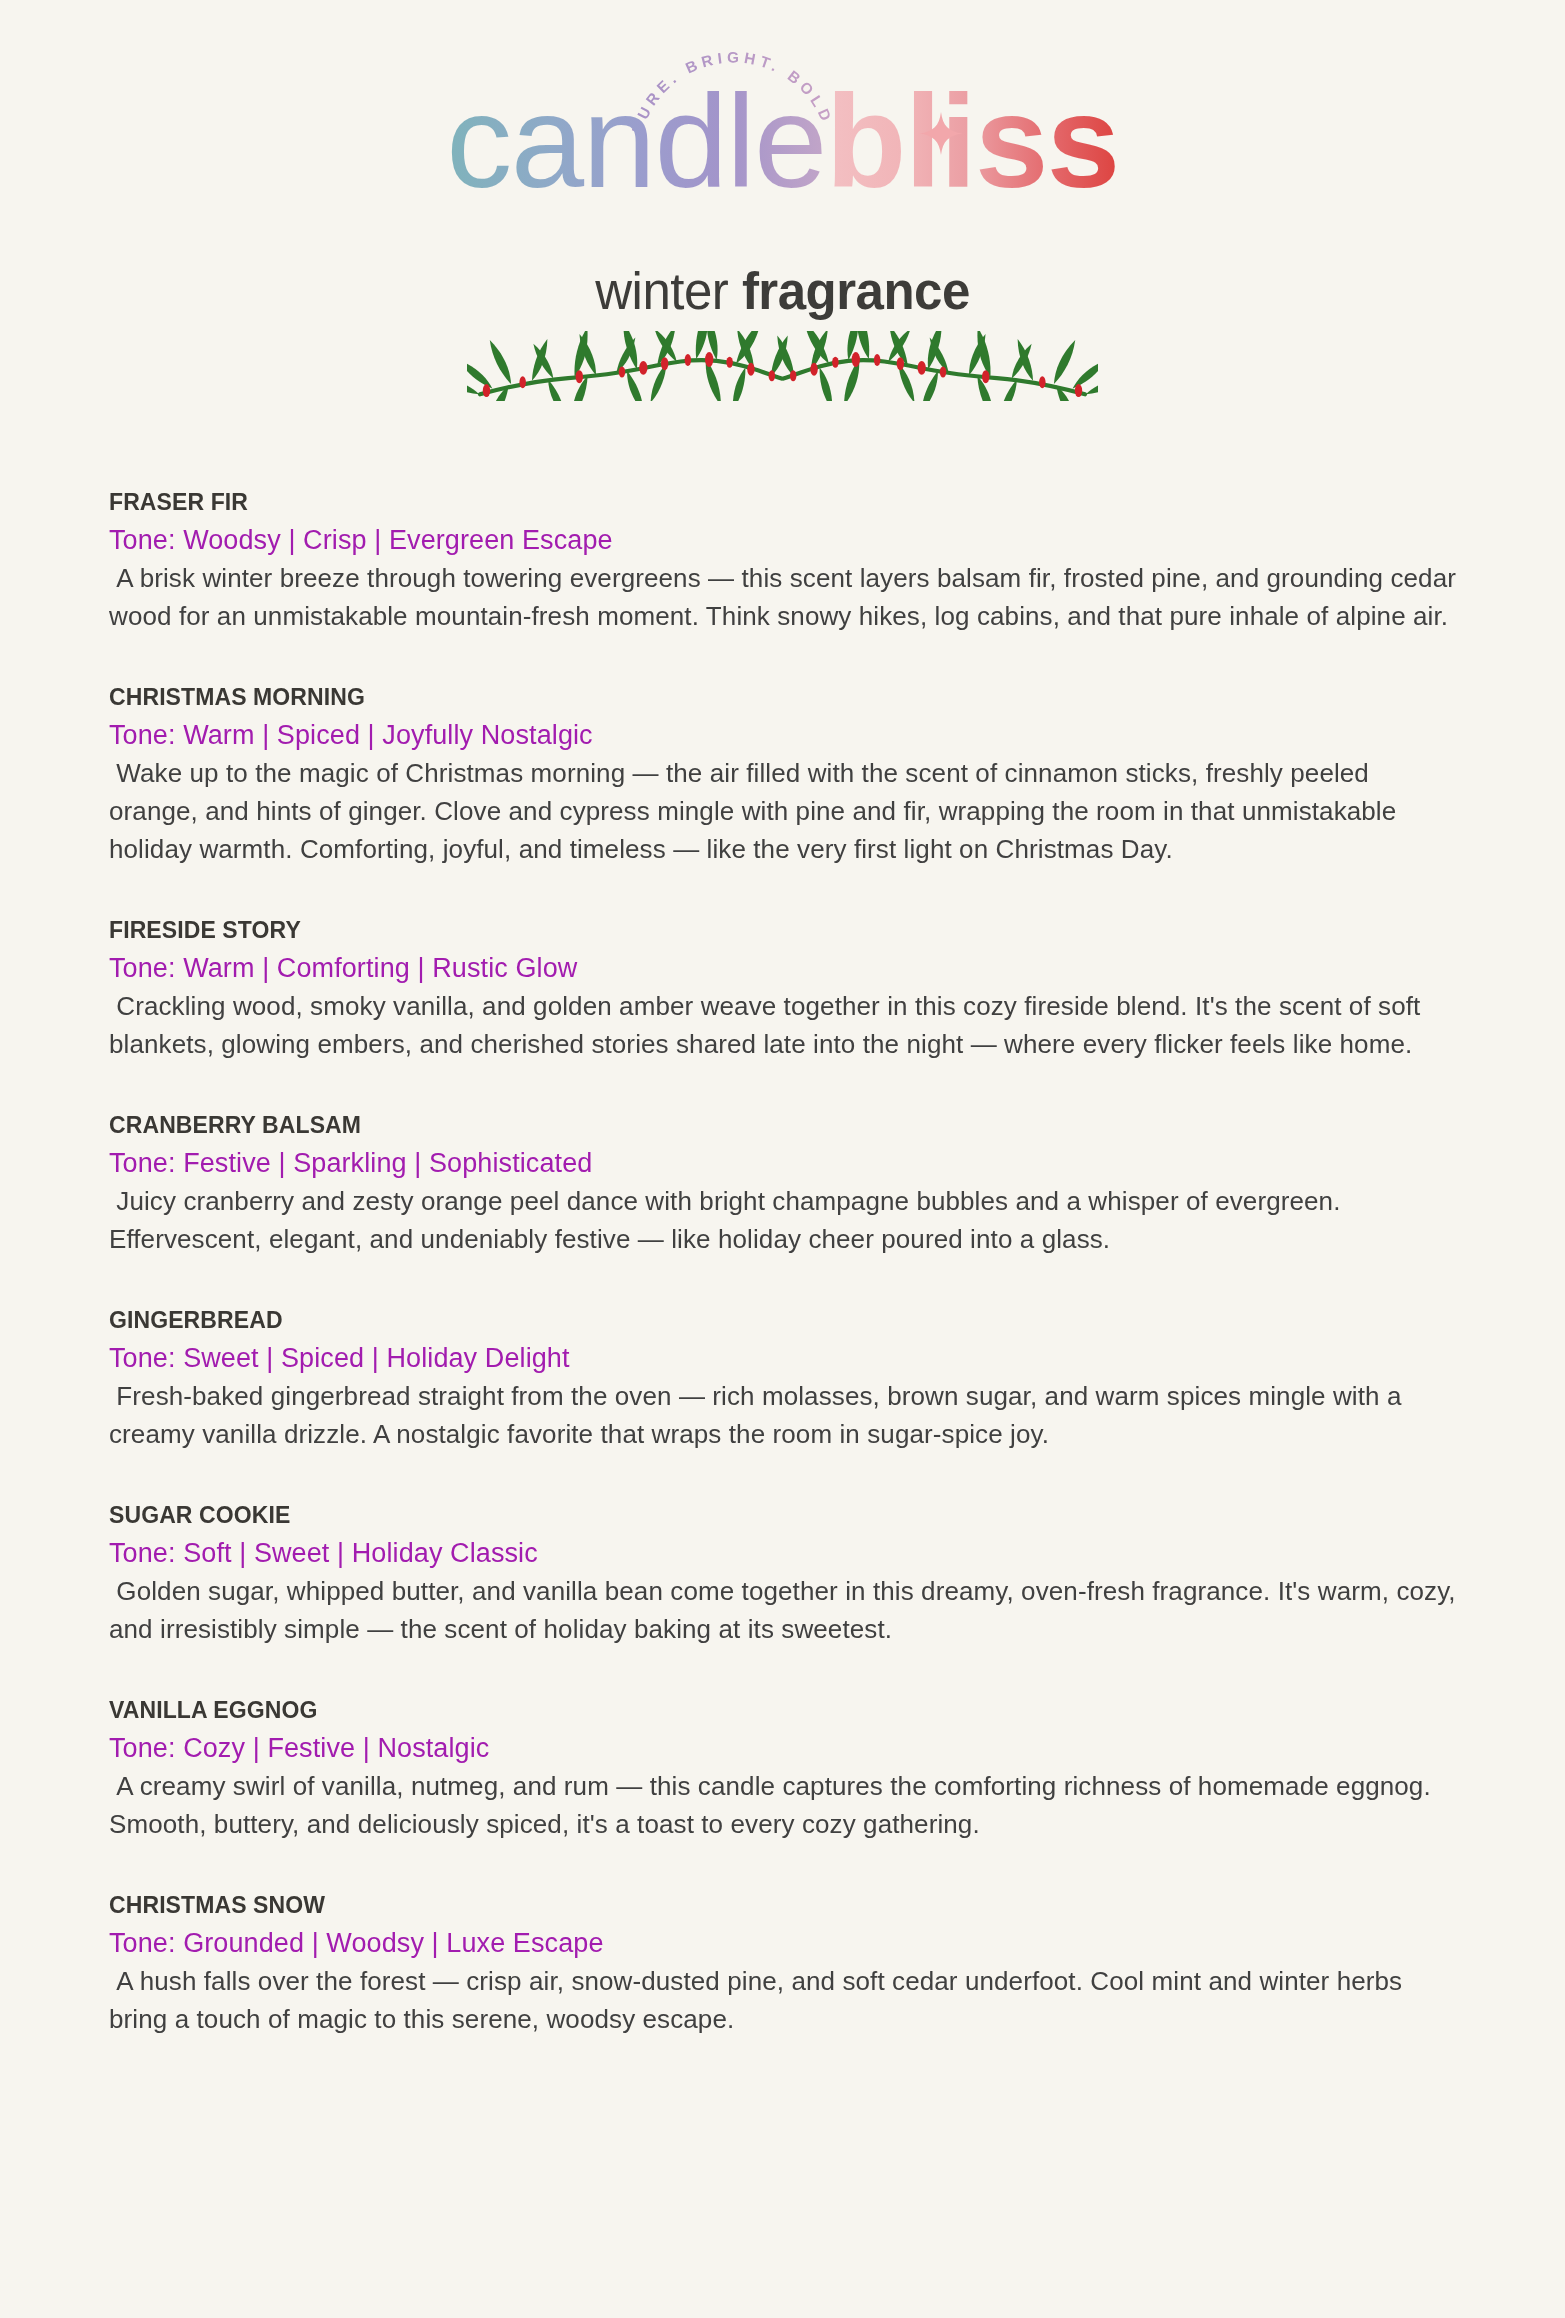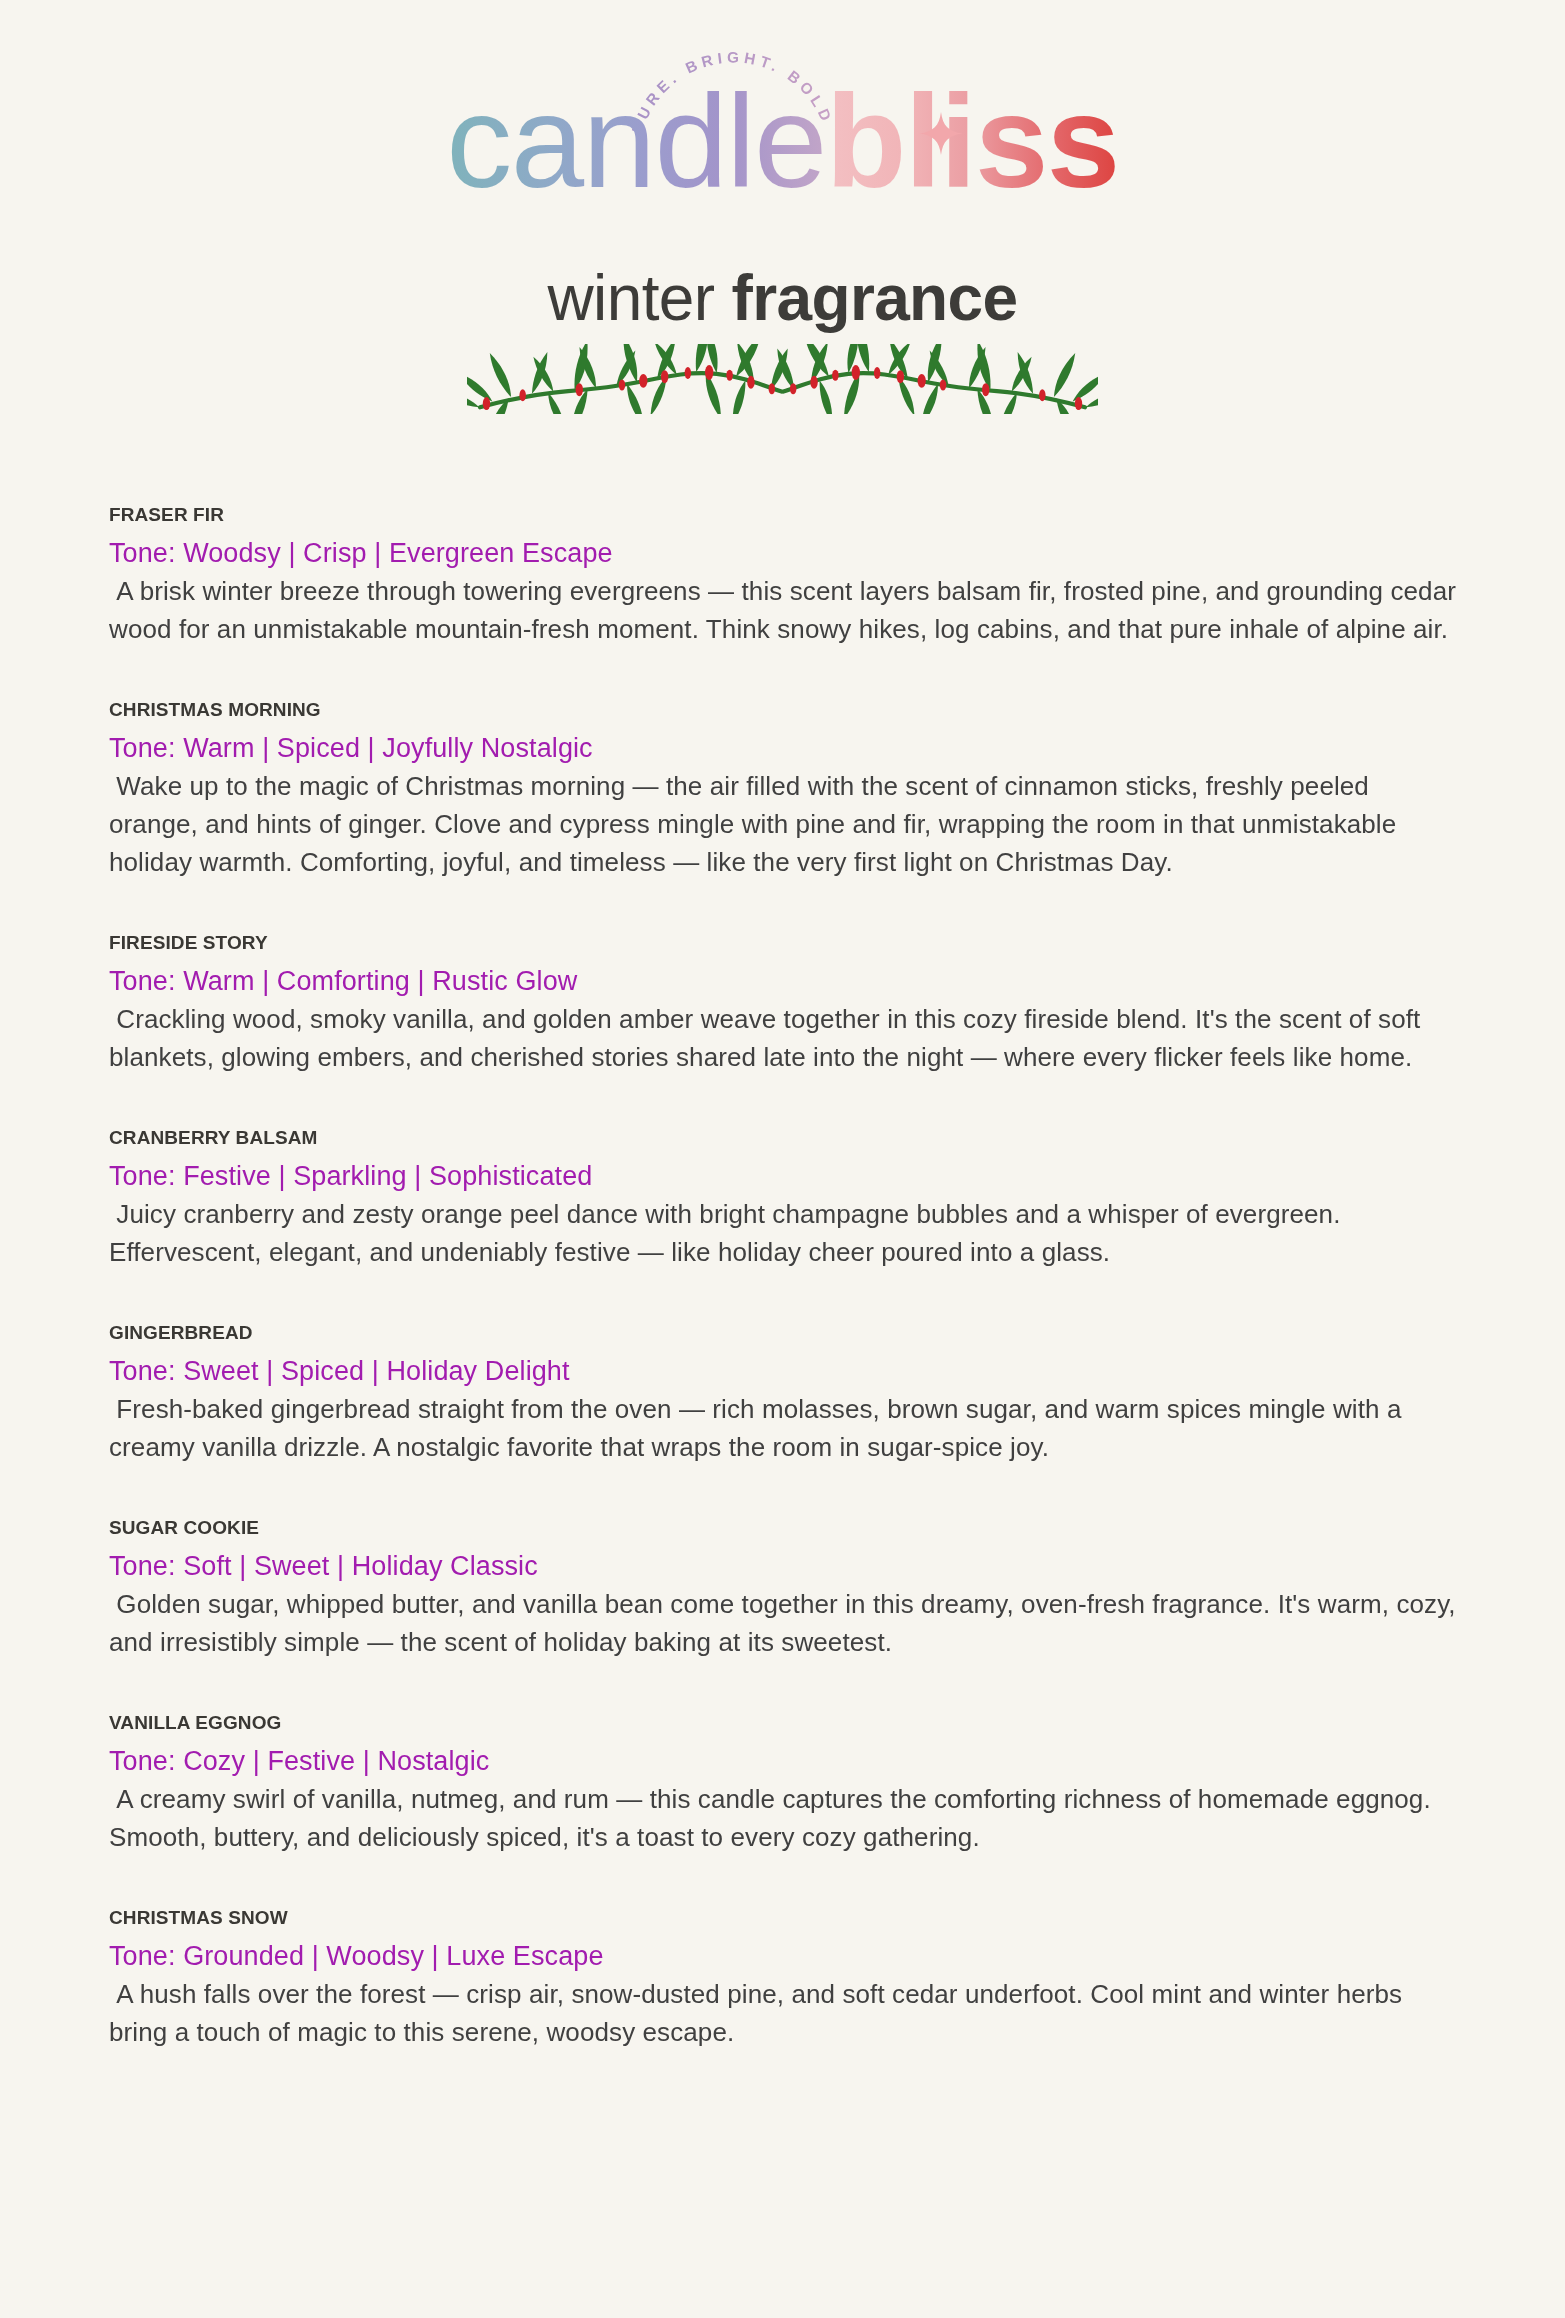--- a/index.html
+++ b/index.html
@@ -62,38 +62,38 @@
     top: 36px;
     width: 43px;
     height: 43px;
     transform: translateX(-50%);
   }
 
   
   .title {
     margin: 0;
     text-align: center;
-    font-size: 64px;
+    font-size: 51px;
     line-height: 1;
     letter-spacing: -0.01em;
     color: #3d3c39;
     white-space: nowrap;
   }
   .t-reg { font-weight: 400; }
   .t-bold { font-weight: 700; }
 
   
   .divider { margin-top: 14px; text-align: center; height: 70px; }
 
   
   .sections { margin: 82px 109px 0 109px; }
   .frag + .frag { margin-top: 43px; }
   .frag-name {
     margin: 0;
-    font-size: 19px;
+    font-size: 23px;
     font-weight: 700;
     line-height: 38px;
     color: #3a3834;
     letter-spacing: 0.1px;
   }
   .frag-tone {
     margin: 0;
     font-size: 27px;
     font-weight: 500;
     line-height: 38px;

